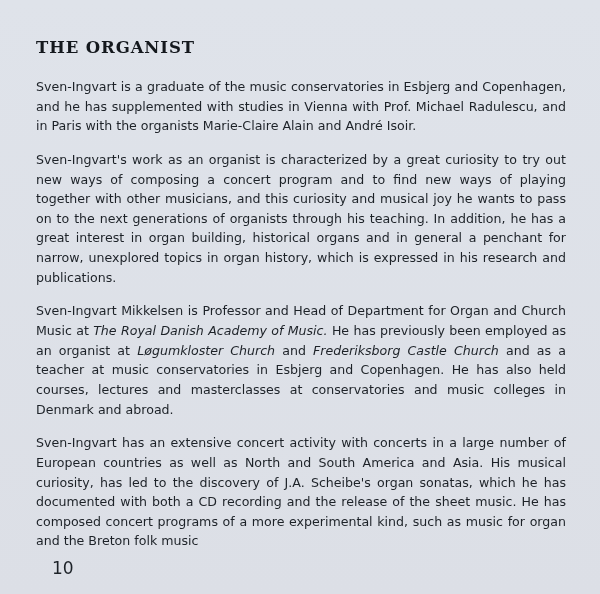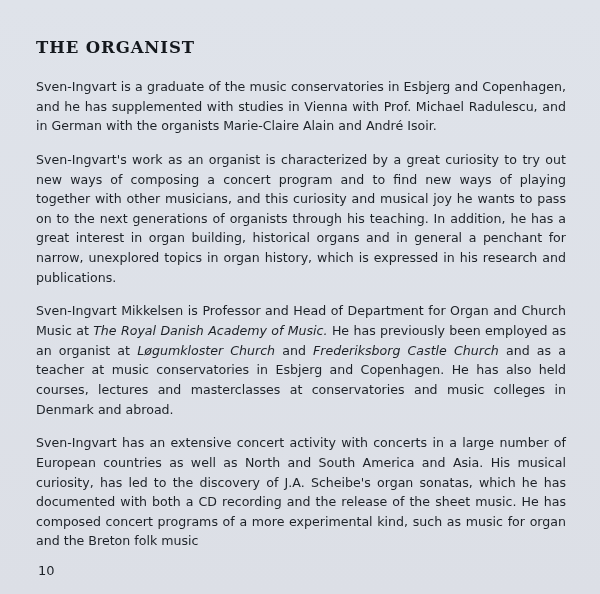--- a/index.html
+++ b/index.html
@@ -39,36 +39,36 @@
     hyphens: auto;
     -webkit-hyphens: auto;
   }
   .para.tight {
     margin-bottom: 0;
   }
   .para em {
   }
   .page-number {
     position: absolute;
-    left: 38px;
+    left: 52px;
     bottom: 16px;
-    font-size: 13px;
+    font-size: 17px;
     color: #1d2228;
     text-align: right;
   }
 </style>
 </head>
 <body>
 
 <div class="page">
 
   <h1 class="page-title">THE ORGANIST</h1>
 
   <div>
-    <p class="para">Sven-Ingvart is a graduate of the music conservatories in Esbjerg and Copenhagen, and he has supplemented with studies in Vienna with Prof. Michael Radulescu, and in German with the organists Marie-Claire Alain and André Isoir.</p>
+    <p class="para">Sven-Ingvart is a graduate of the music conservatories in Esbjerg and Copenhagen, and he has supplemented with studies in Vienna with Prof. Michael Radulescu, and in Paris with the organists Marie-Claire Alain and André Isoir.</p>
     <p class="para">Sven-Ingvart's work as an organist is characterized by a great curiosity to try out new ways of composing a concert program and to find new ways of playing together with other musicians, and this curiosity and musical joy he wants to pass on to the next generations of organists through his teaching. In addition, he has a great interest in organ building, historical organs and in general a penchant for narrow, unexplored topics in organ history, which is expressed in his research and publications.</p>
     <p class="para">Sven-Ingvart Mikkelsen is Professor and Head of Department for Organ and Church Music at <em>The Royal Danish Academy of Music.</em> He has previously been employed as an organist at <em>Løgumkloster Church</em> and <em>Frederiksborg Castle Church</em> and as a teacher at music conservatories in Esbjerg and Copenhagen. He has also held courses, lectures and masterclasses at conservatories and music colleges in Denmark and abroad.</p>
     <p class="para">Sven-Ingvart has an extensive concert activity with concerts in a large number of European countries as well as North and South America and Asia. His musical curiosity, has led to the discovery of J.A. Scheibe's organ sonatas, which he has documented with both a CD recording and the release of the sheet music. He has composed concert programs of a more experimental kind, such as music for organ and the Breton folk music</p>
   </div>
 
   <div class="page-number">10</div>
 
 </div>
 
 </body></html>

